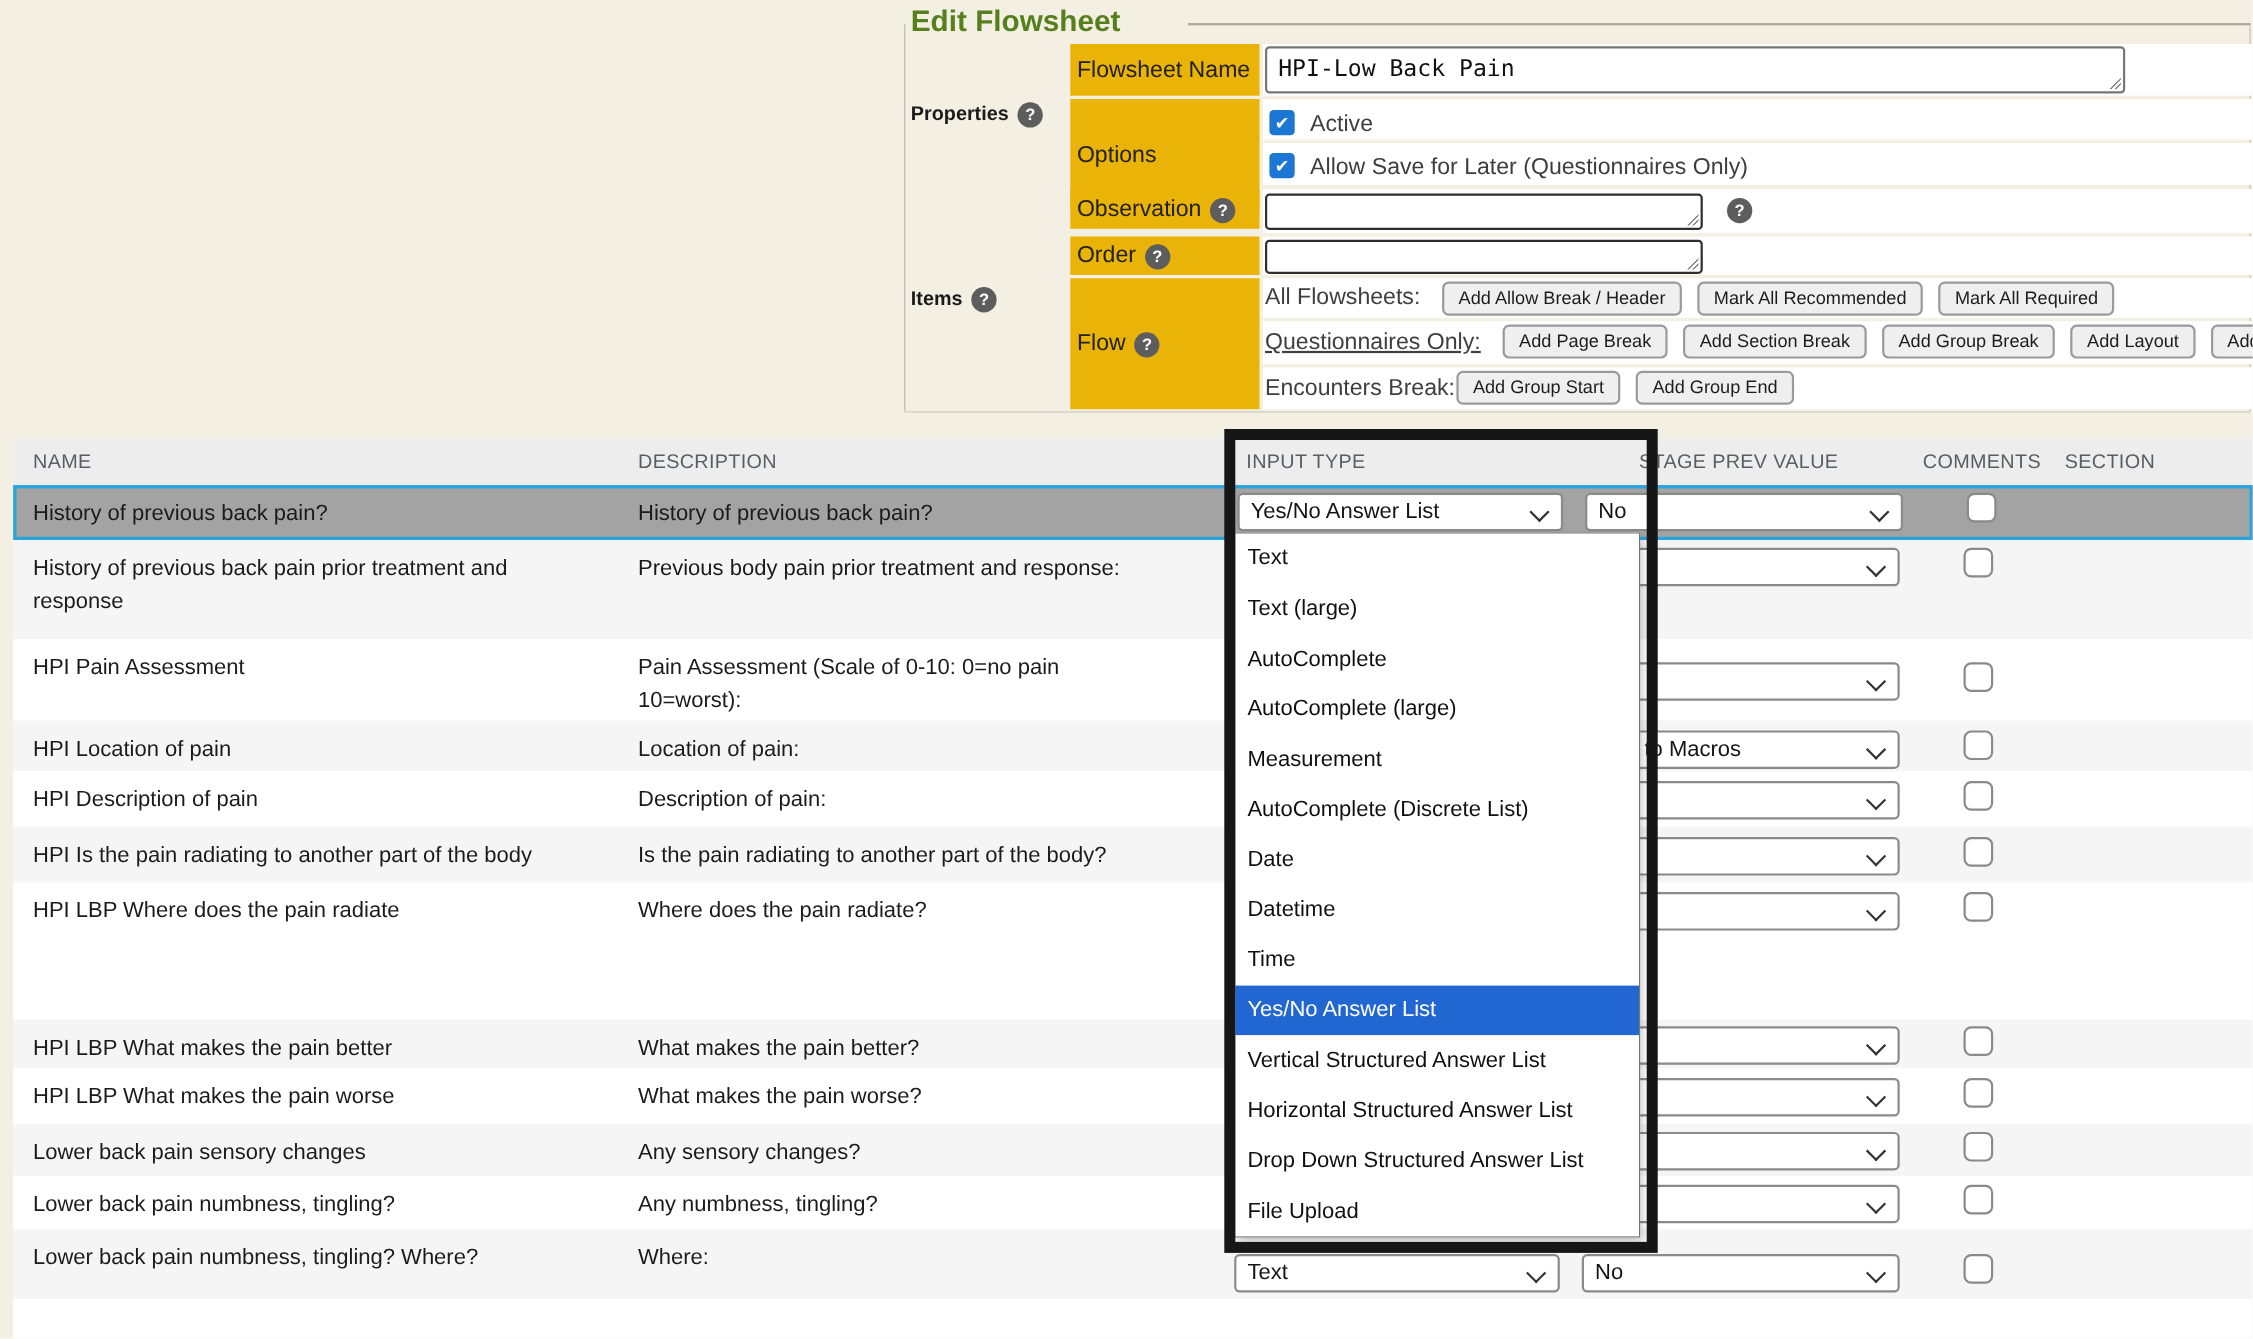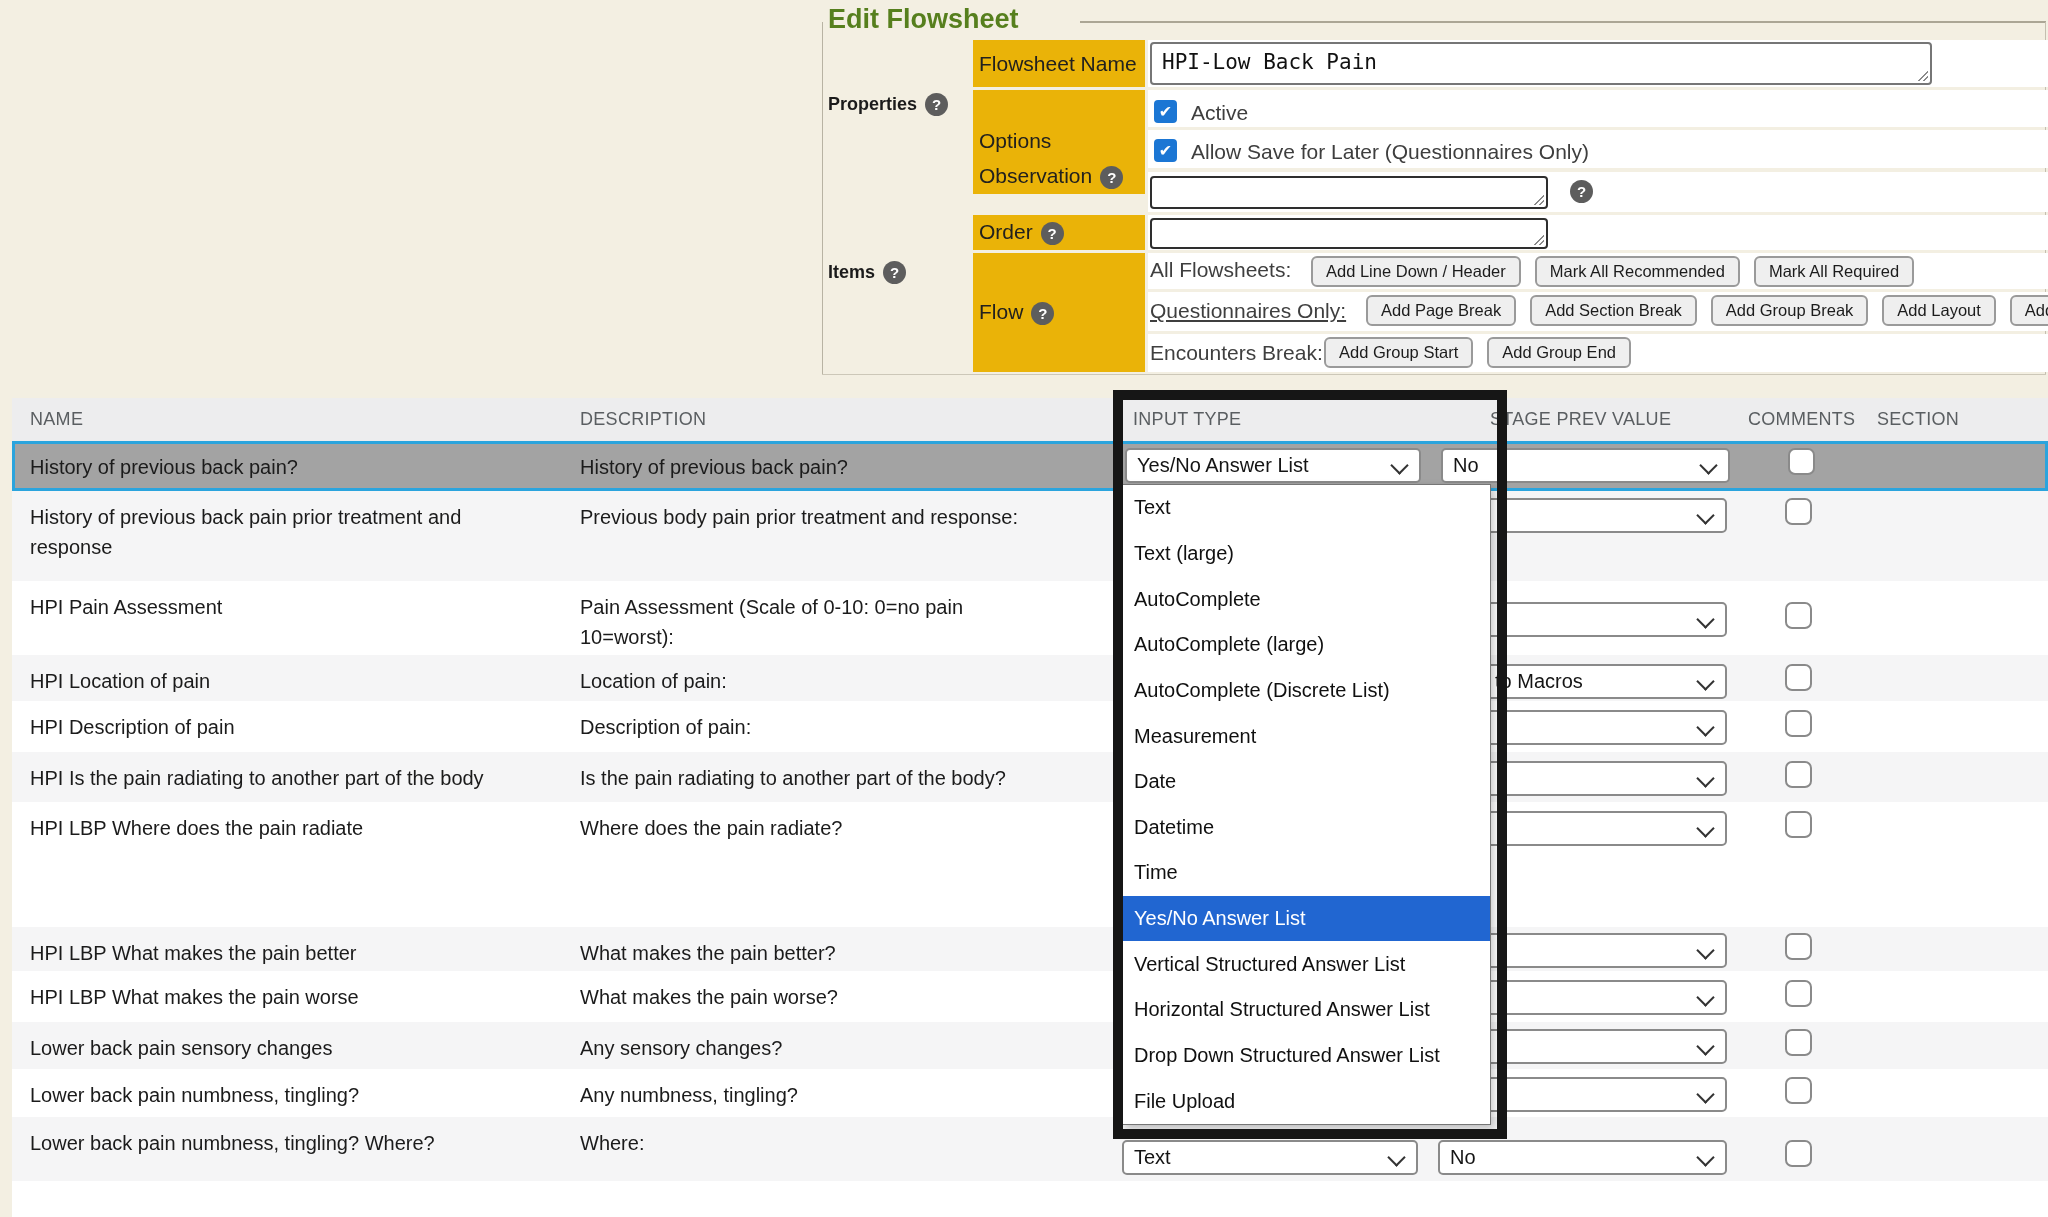--- a/index.html
+++ b/index.html
@@ -142,21 +142,21 @@
   <div class="abs fs-col1" style="top:172px;height:200px;">
     <span class="lbl"><span>Items</span><span class="qicon"></span></span>
   </div>
 
   <div class="abs fs-col2" style="top:40px;height:47px;">
     <span class="lbl">Flowsheet Name</span>
   </div>
   <div class="abs fs-col2" style="top:90px;height:101px;">
     <span class="lbl">Options</span>
   </div>
-  <div class="abs fs-col2" style="top:158px;height:36px;">
+  <div class="abs fs-col2" style="top:172px;height:36px;">
     <span class="lbl"><span>Observation</span><span class="qicon"></span></span>
   </div>
   <div class="abs fs-col2" style="top:215px;height:35px;">
     <span class="lbl"><span>Order</span><span class="qicon"></span></span>
   </div>
   <div class="abs fs-col2" style="top:253px;height:119px;">
     <span class="lbl"><span>Flow</span><span class="qicon"></span></span>
   </div>
 
   <div class="abs fs-band" style="top:40px;height:47px;"></div>
@@ -175,21 +175,21 @@
   <div class="cb-blue" style="left:1154px;top:139px;"></div>
   <div class="cb-label" style="left:1191px;top:140px;">Allow Save for Later (Questionnaires Only)</div>
 
   <div class="ta dark grip" style="left:1150px;top:176px;width:398px;height:33px;"></div>
   <span class="qicon abs" style="left:1562px;top:180px;"></span>
   <div class="ta dark grip" style="left:1150px;top:218px;width:398px;height:31px;"></div>
 
   <div id="flow-lines">
       <div class="flow-label" style="left: 1150px; top: 258px;">All Flowsheets:</div>
       <div class="btn-row" style="left: 1311px; top: 256px;">
-        <button class="btn">Add Line Down / Header</button>
+        <button class="btn">Add Allow Break / Header</button>
         <button class="btn">Mark All Recommended</button>
         <button class="btn">Mark All Required</button>
       </div>
       <div class="flow-label u" style="left: 1150px; top: 299px;">Questionnaires Only:</div>
       <div class="btn-row" style="left: 1366px; top: 295px;">
         <button class="btn">Add Page Break</button>
         <button class="btn">Add Section Break</button>
         <button class="btn">Add Group Break</button>
         <button class="btn">Add Layout</button>
         <button class="btn">Add Scriptlet</button>
@@ -392,22 +392,22 @@
     </div>
   </div>
       </div>
   </div>
 
   <div class="dropdown" id="dd-host">
       <div class="dd-item">Text</div>
       <div class="dd-item">Text (large)</div>
       <div class="dd-item">AutoComplete</div>
       <div class="dd-item">AutoComplete (large)</div>
+      <div class="dd-item">Measurement</div>
       <div class="dd-item">AutoComplete (Discrete List)</div>
-      <div class="dd-item">Measurement</div>
       <div class="dd-item">Date</div>
       <div class="dd-item">Datetime</div>
       <div class="dd-item">Time</div>
       <div class="dd-item hl">Yes/No Answer List</div>
       <div class="dd-item">Vertical Structured Answer List</div>
       <div class="dd-item">Horizontal Structured Answer List</div>
       <div class="dd-item">Drop Down Structured Answer List</div>
       <div class="dd-item">File Upload</div>
     </div>
 

